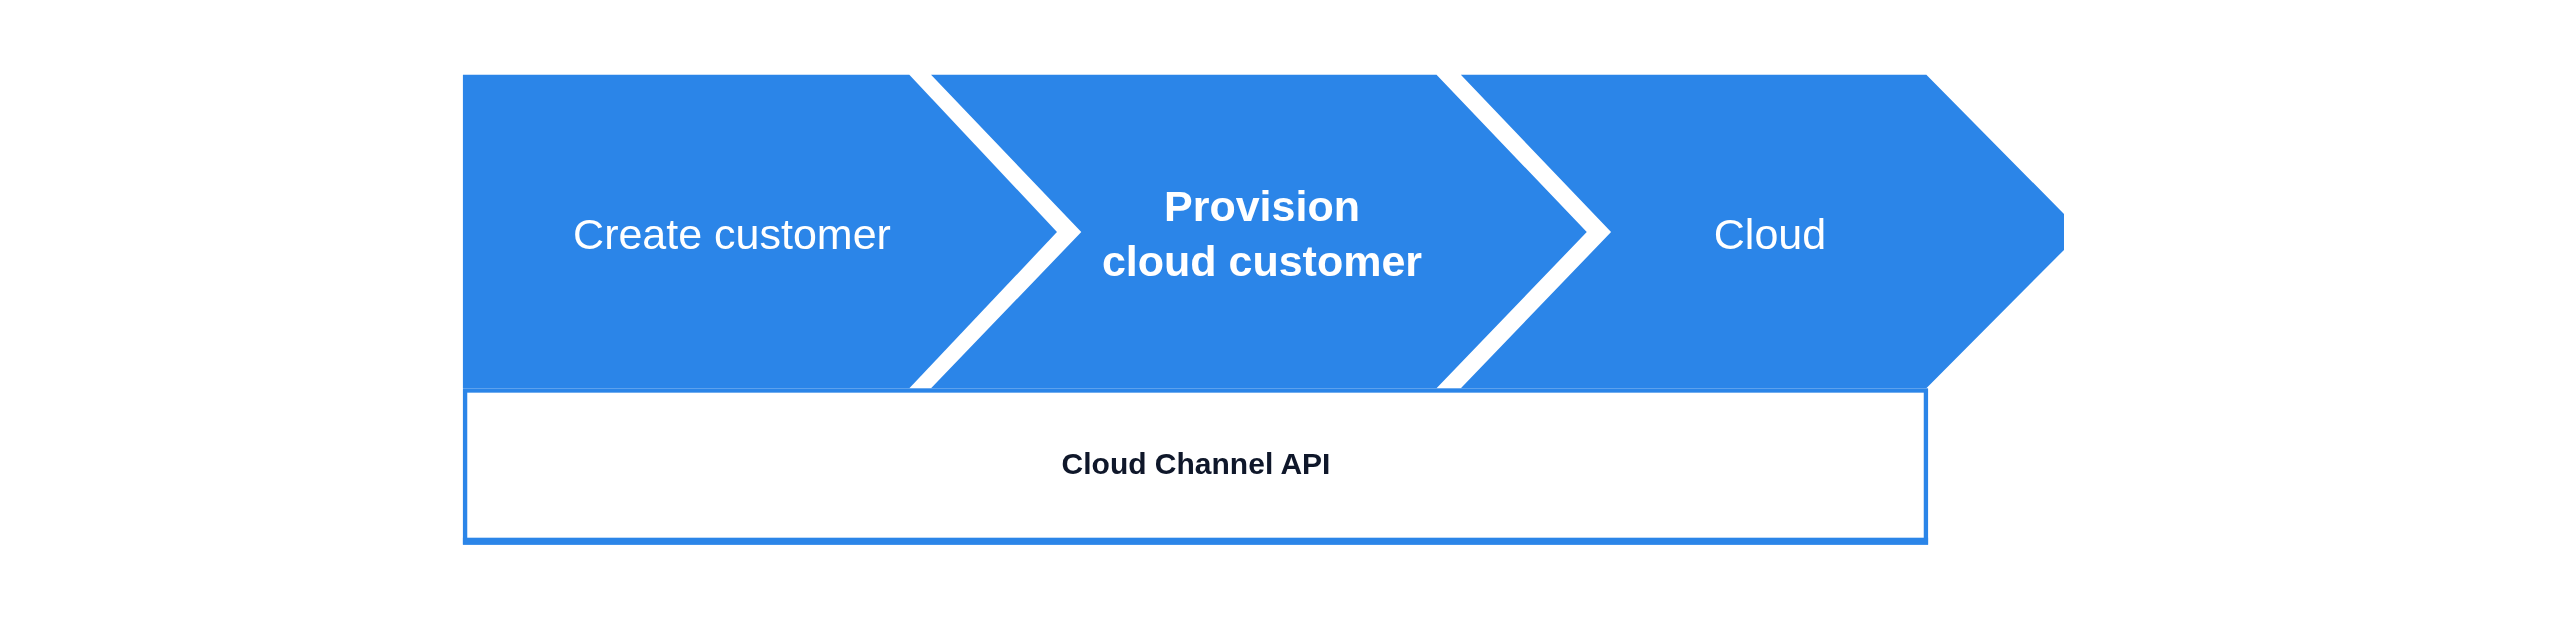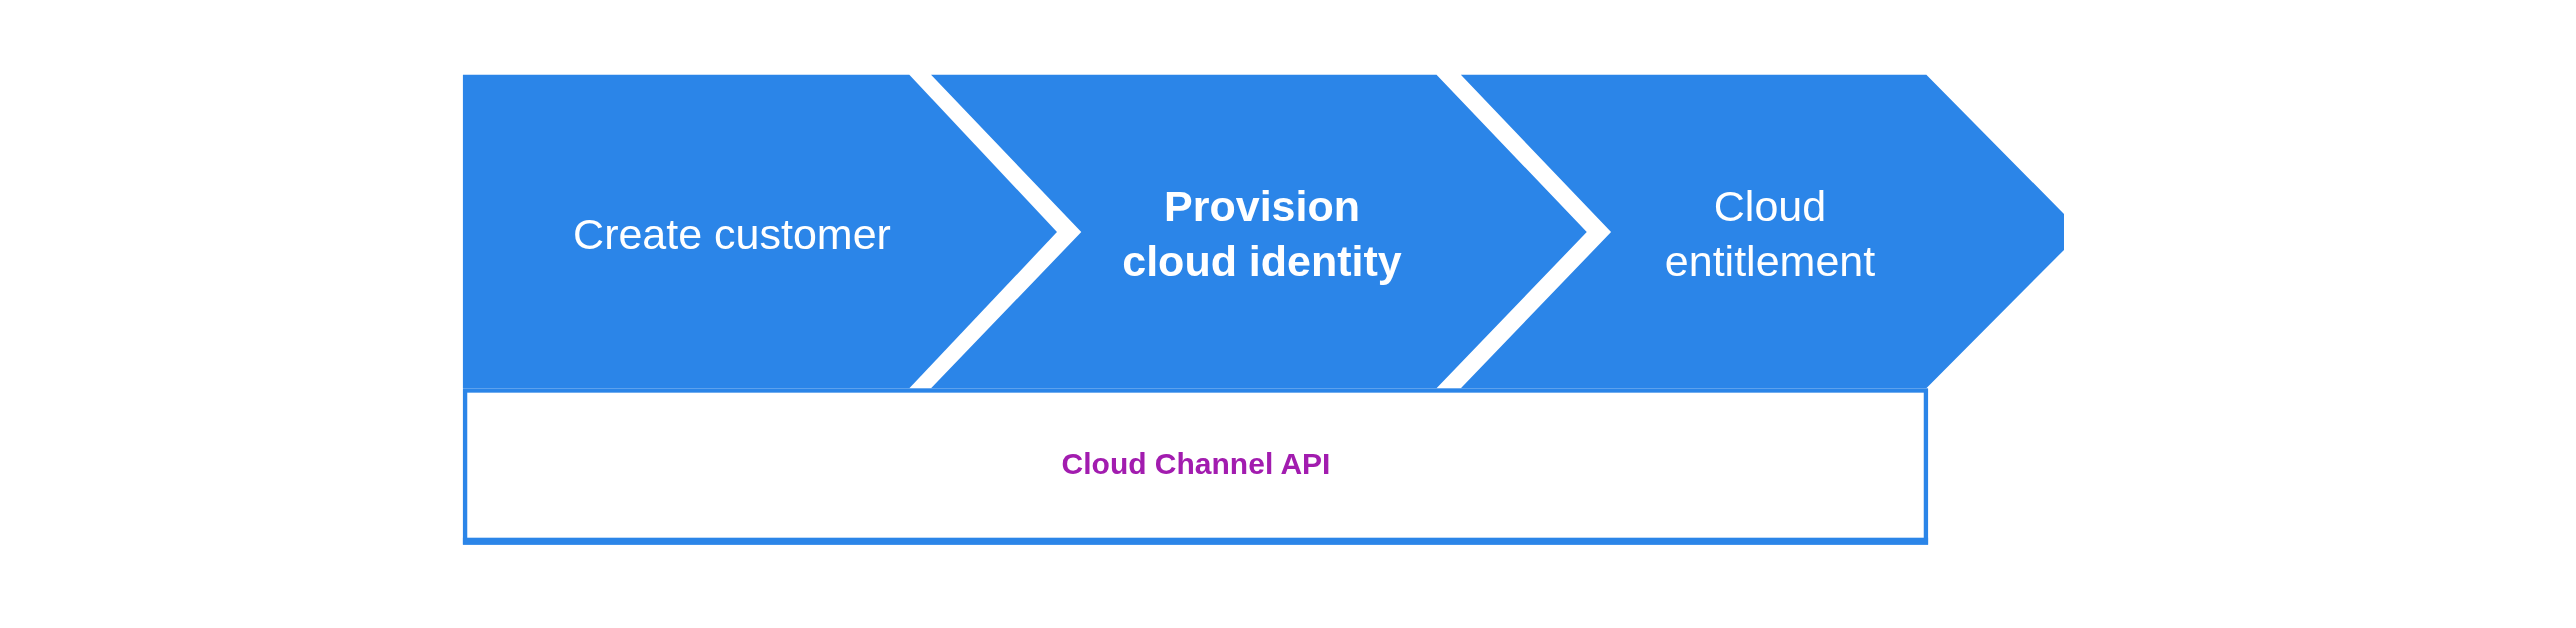--- a/index.html
+++ b/index.html
@@ -35,21 +35,21 @@
   }
   .step-label span { display: block; }
   .step-label-1 { left: 732px;  top: 234px; }
   .step-label-2 { left: 1262px; top: 234px; font-weight: bold; }
   .step-label-3 { left: 1770px; top: 234px; }
   .api-label {
     position: absolute;
     left: 1196px;
     top: 464px;
     transform: translate(-50%, -50%);
-    color: #a21caf;
+    color: #0f172a;
     font-size: 30px;
     font-weight: 700;
     white-space: nowrap;
     text-align: center;
   }
 </style>
 </head>
 <body>
 
 <div class="canvas">
@@ -66,24 +66,23 @@
 
     <polygon points="1682,86 2218,86 2397,267 2218,447 1682,447 1855,267" fill="#2b85e8"></polygon>
   </svg>
 
   <div class="step-label step-label-1">
     <span>Create customer</span>
   </div>
 
   <div class="step-label step-label-2">
     <span>Provision</span>
-    <span>cloud identity</span>
+    <span>cloud customer</span>
   </div>
 
   <div class="step-label step-label-3">
     <span>Cloud</span>
-    <span>entitlement</span>
   </div>
 
   <div class="api-label">Cloud Channel API</div>
 
 </div>
 
 
 </body></html>

